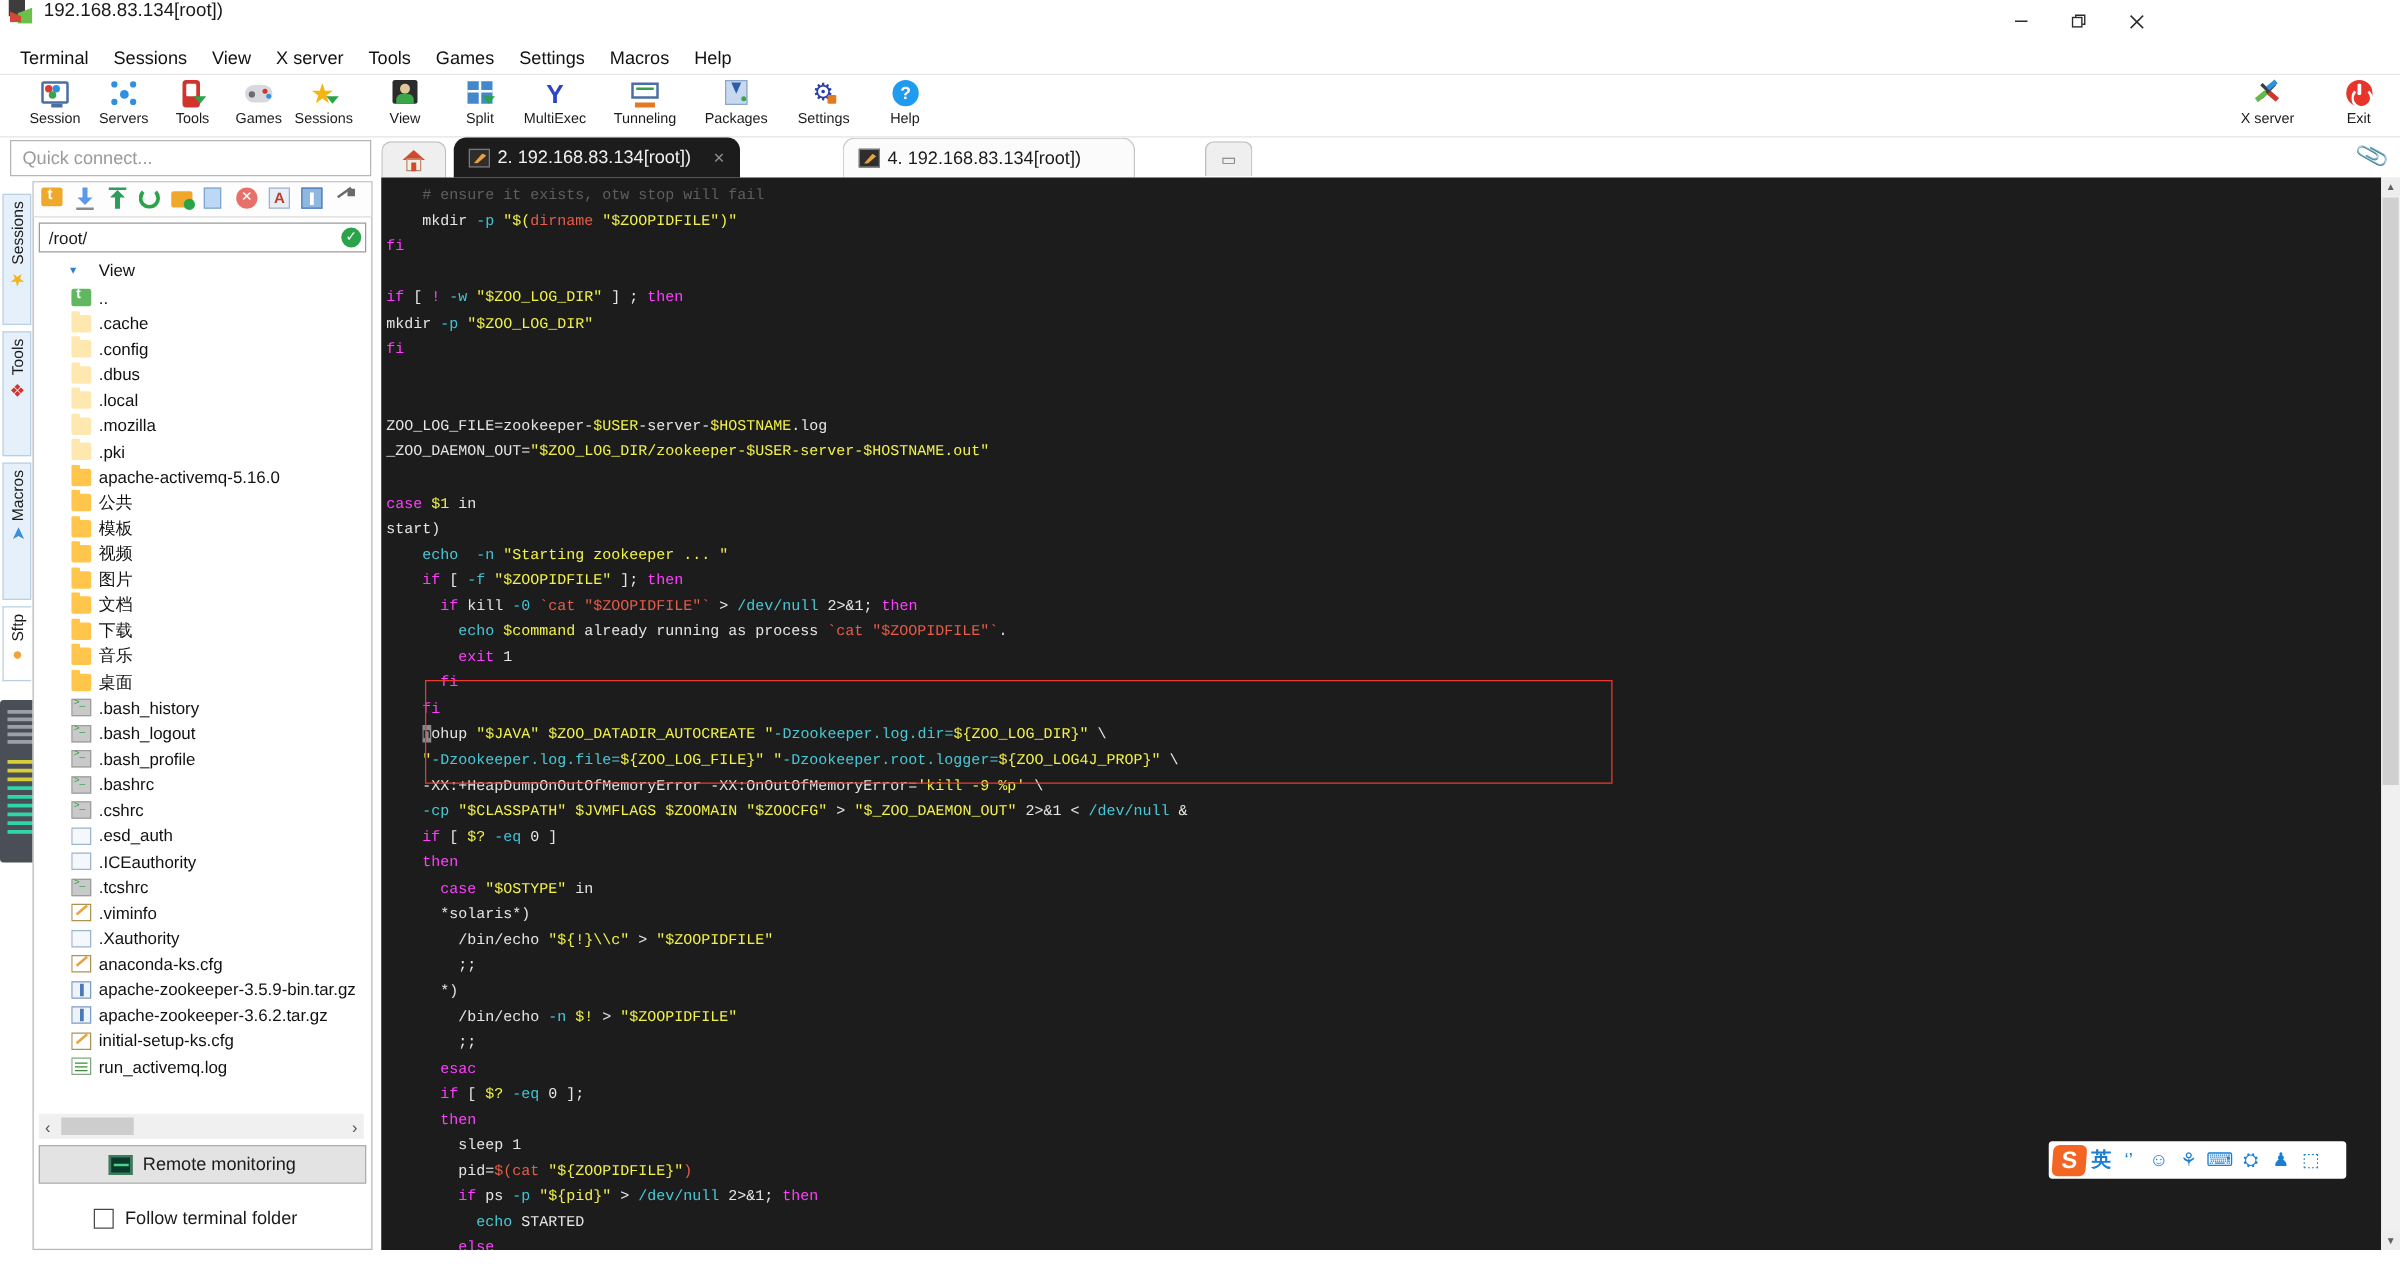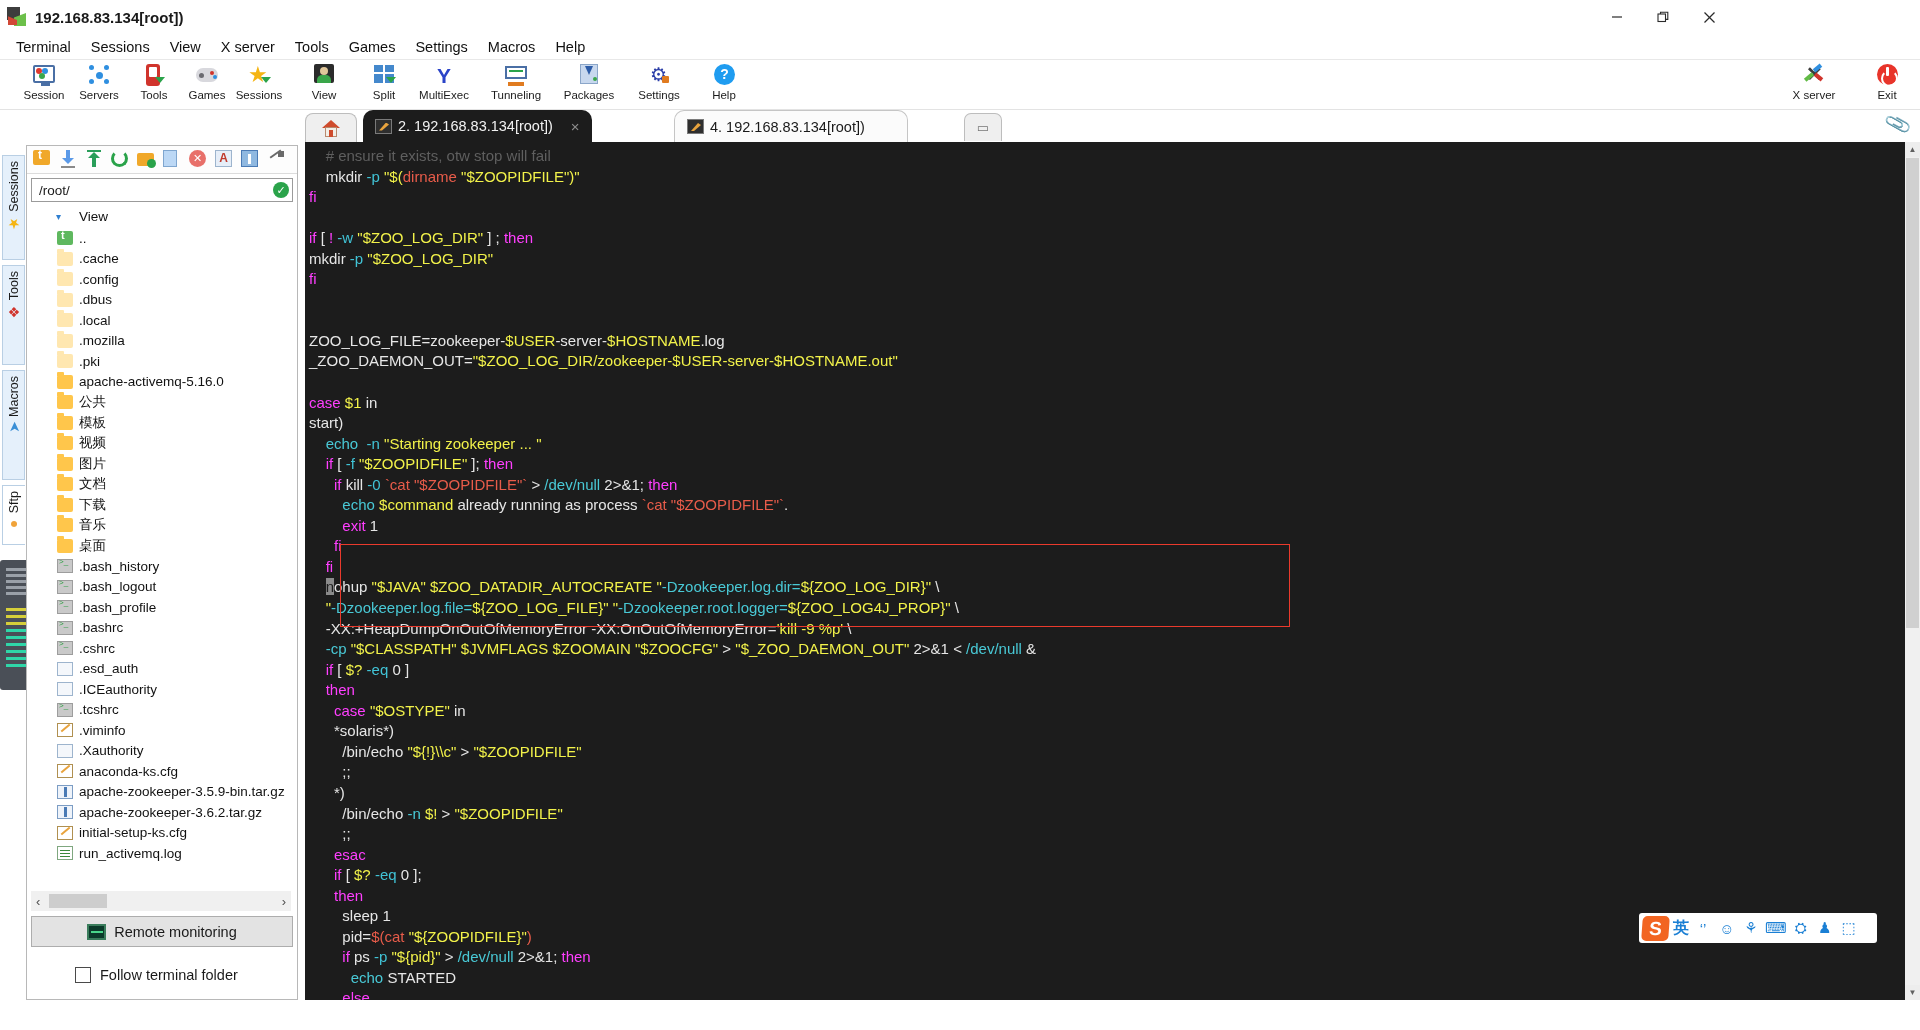--- a/index.html
+++ b/index.html
@@ -8,21 +8,21 @@
     width: 1920px; height: 1030px;
     overflow: hidden;
     font-family: "Liberation Sans", sans-serif;
     background: #ffffff;
   }
   #app { position: relative; width: 1920px; height: 1030px; }
 
   
   .titlebar {
     position: absolute; left: 0; top: 0; width: 1732px; height: 34px;
-    background: #ffffff; display: flex; align-items: center; font-weight: bold;
+    background: #ffffff; display: flex; 
   }
   .title-icon {
     width: 20px; height: 20px; margin-left: 7px; margin-right: 8px;
     position: relative; flex: none;
   }
   .title-icon .sq1 { position:absolute; left:0; top:0; width:13px; height:13px; background:#3d3d3d; }
   .title-icon .sq2 { position:absolute; left:7px; top:6px; width:12px; height:13px; background:#6cc04a;
      clip-path: polygon(0 100%, 0 35%, 100% 0, 100% 100%); }
   .title-icon .sq3 { position:absolute; left:1px; top:7px; width:9px; height:11px; background:#d14836;
      clip-path: polygon(0 100%, 0 20%, 100% 55%, 100% 100%); }
@@ -222,22 +222,22 @@
   }
   .cbx { width: 16px; height: 16px; border: 1.5px solid #4a4a4a; background: #fff; }
 
   
   .term {
     position: absolute; left: 305px; top: 142px; width: 1600px; height: 858px;
     background: #1c1c1c; overflow: hidden;
   }
   .term-inner {
     position: absolute; left: 4px; top: 4px; right: 22px; top: 4px;
-    font-family: Liberation Sans, sans-serif;
-    font-size: 15px; line-height: 20.55px; white-space: pre;
+    font-family: Liberation Mono, monospace;
+    font-size: 12px; line-height: 20.55px; white-space: pre;
   }
   .t-def { color: #e6e6e6; }
   .t-cmt { color: #5f5f5f; }
   .t-kw  { color: #ff3fff; }
   .t-str { color: #f2f24a; }
   .t-fn  { color: #41c3d6; }
   .t-red { color: #e85c4a; }
   .t-cya { color: #49c9d6; }
   .cursor-blk { background: #8a8a8a; color: #1c1c1c; }
 
@@ -432,20 +432,23 @@
         <div class="tb-lbl">X server</div>
       </div>
       <div class="tb-item" style="left: 1858px; width: 58px;">
         <div class="tb-ico">
           <div class="ic-exit"></div>
         </div>
         <div class="tb-lbl">Exit</div>
       </div>
     </div>
 
+  <div class="quickconnect">
+    <span>Quick connect...</span>
+  </div>
 
   <div class="tabstrip" id="tabstrip">
     <div class="tab-home">
       <div class="home-ico">
         <div class="roof"></div>
           <div class="body"></div>
           <div class="door"></div>
       </div>
     </div>
   <div class="tab active" style="left: 58px;">

